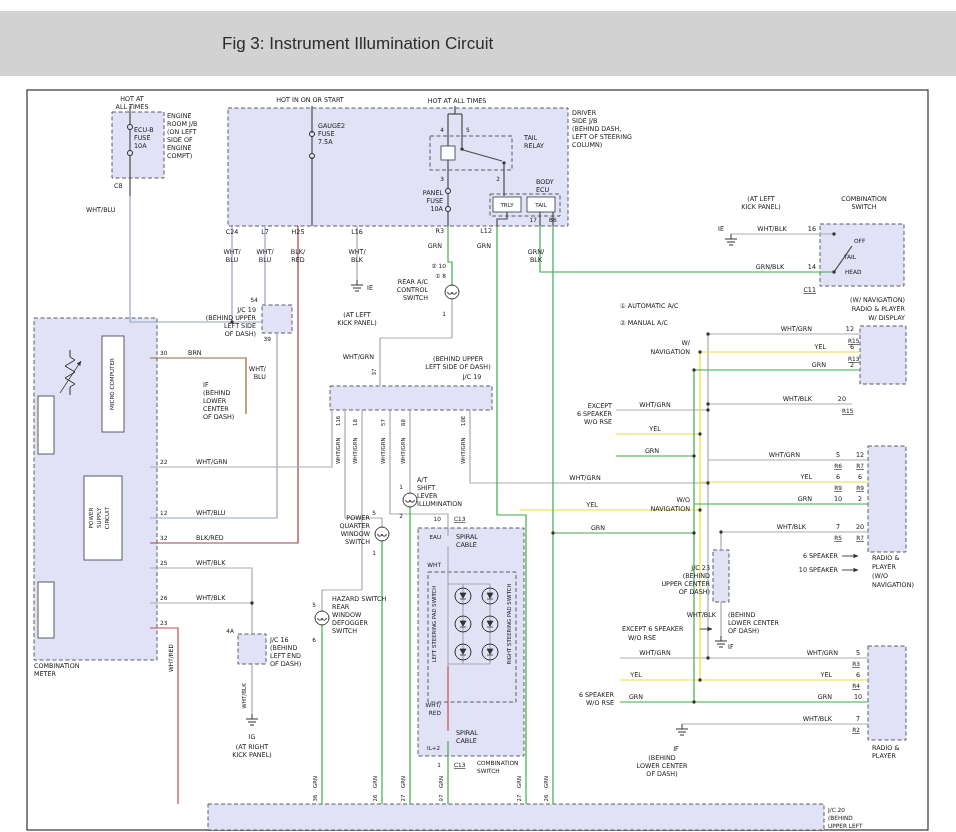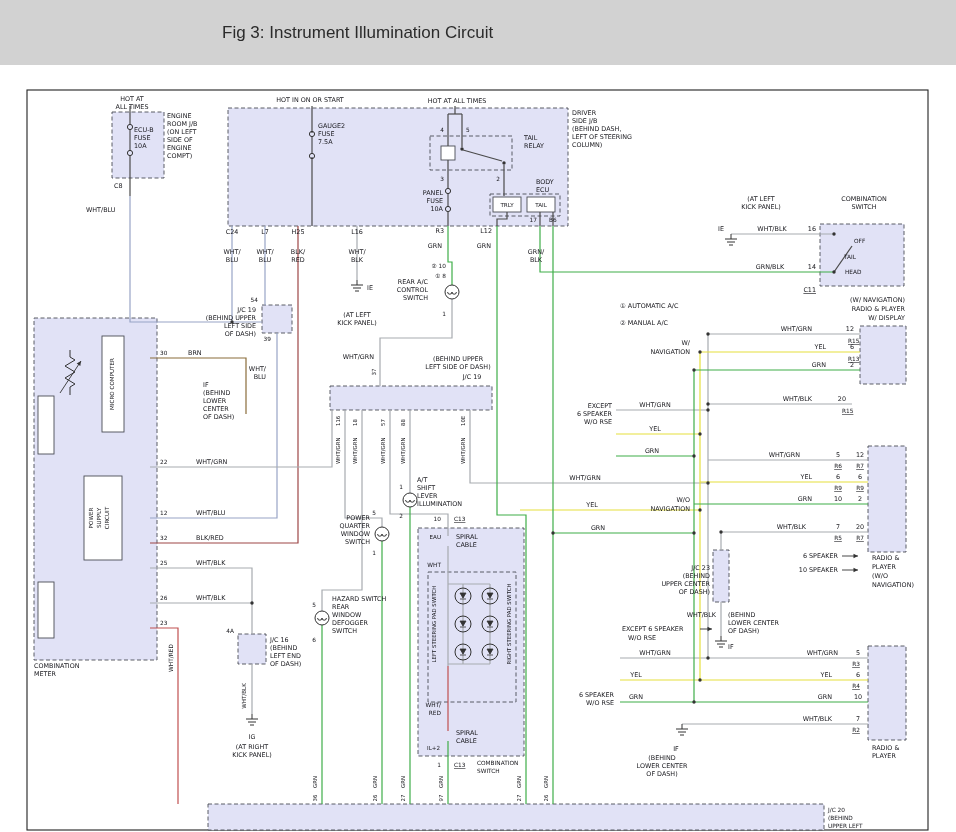--- a/index.html
+++ b/index.html
@@ -1,17 +1,17 @@
 <!DOCTYPE html>
 <html><head>
 <meta charset="utf-8">
 <style>
   html,body{margin:0;padding:0}
   body{width:956px;height:832px;background:#fff;position:relative;overflow:hidden;font-family:"Liberation Sans",sans-serif}
-  .hdr{position:absolute;top:0;left:0;width:956px;height:65px;background:#d2d2d2;display:flex;align-items:center}
+  .hdr{position:absolute;top:11px;left:0;width:956px;height:65px;background:#d2d2d2;display:flex;align-items:center}
   .hdr-title{padding-left:222px;font-size:17px;color:#2b2b2b}
   svg{position:absolute;top:0;left:0}
   .bx-d{fill:#e1e2f6;stroke:#4a4d55;stroke-width:.9;stroke-dasharray:4 2.5}
   .bx-dn{fill:none;stroke:#4a4d55;stroke-width:.9;stroke-dasharray:4 2.5}
   .bx-w{fill:#fff;stroke:#4a4d55;stroke-width:.9}
   .bx-f{fill:#fff;stroke:#222;stroke-width:1.1}
   .wr{fill:none}
   .sym{stroke:#333;fill:none;stroke-width:1}
   text{font-family:"DejaVu Sans",sans-serif;fill:#17171c}
   .u{text-decoration:underline}

